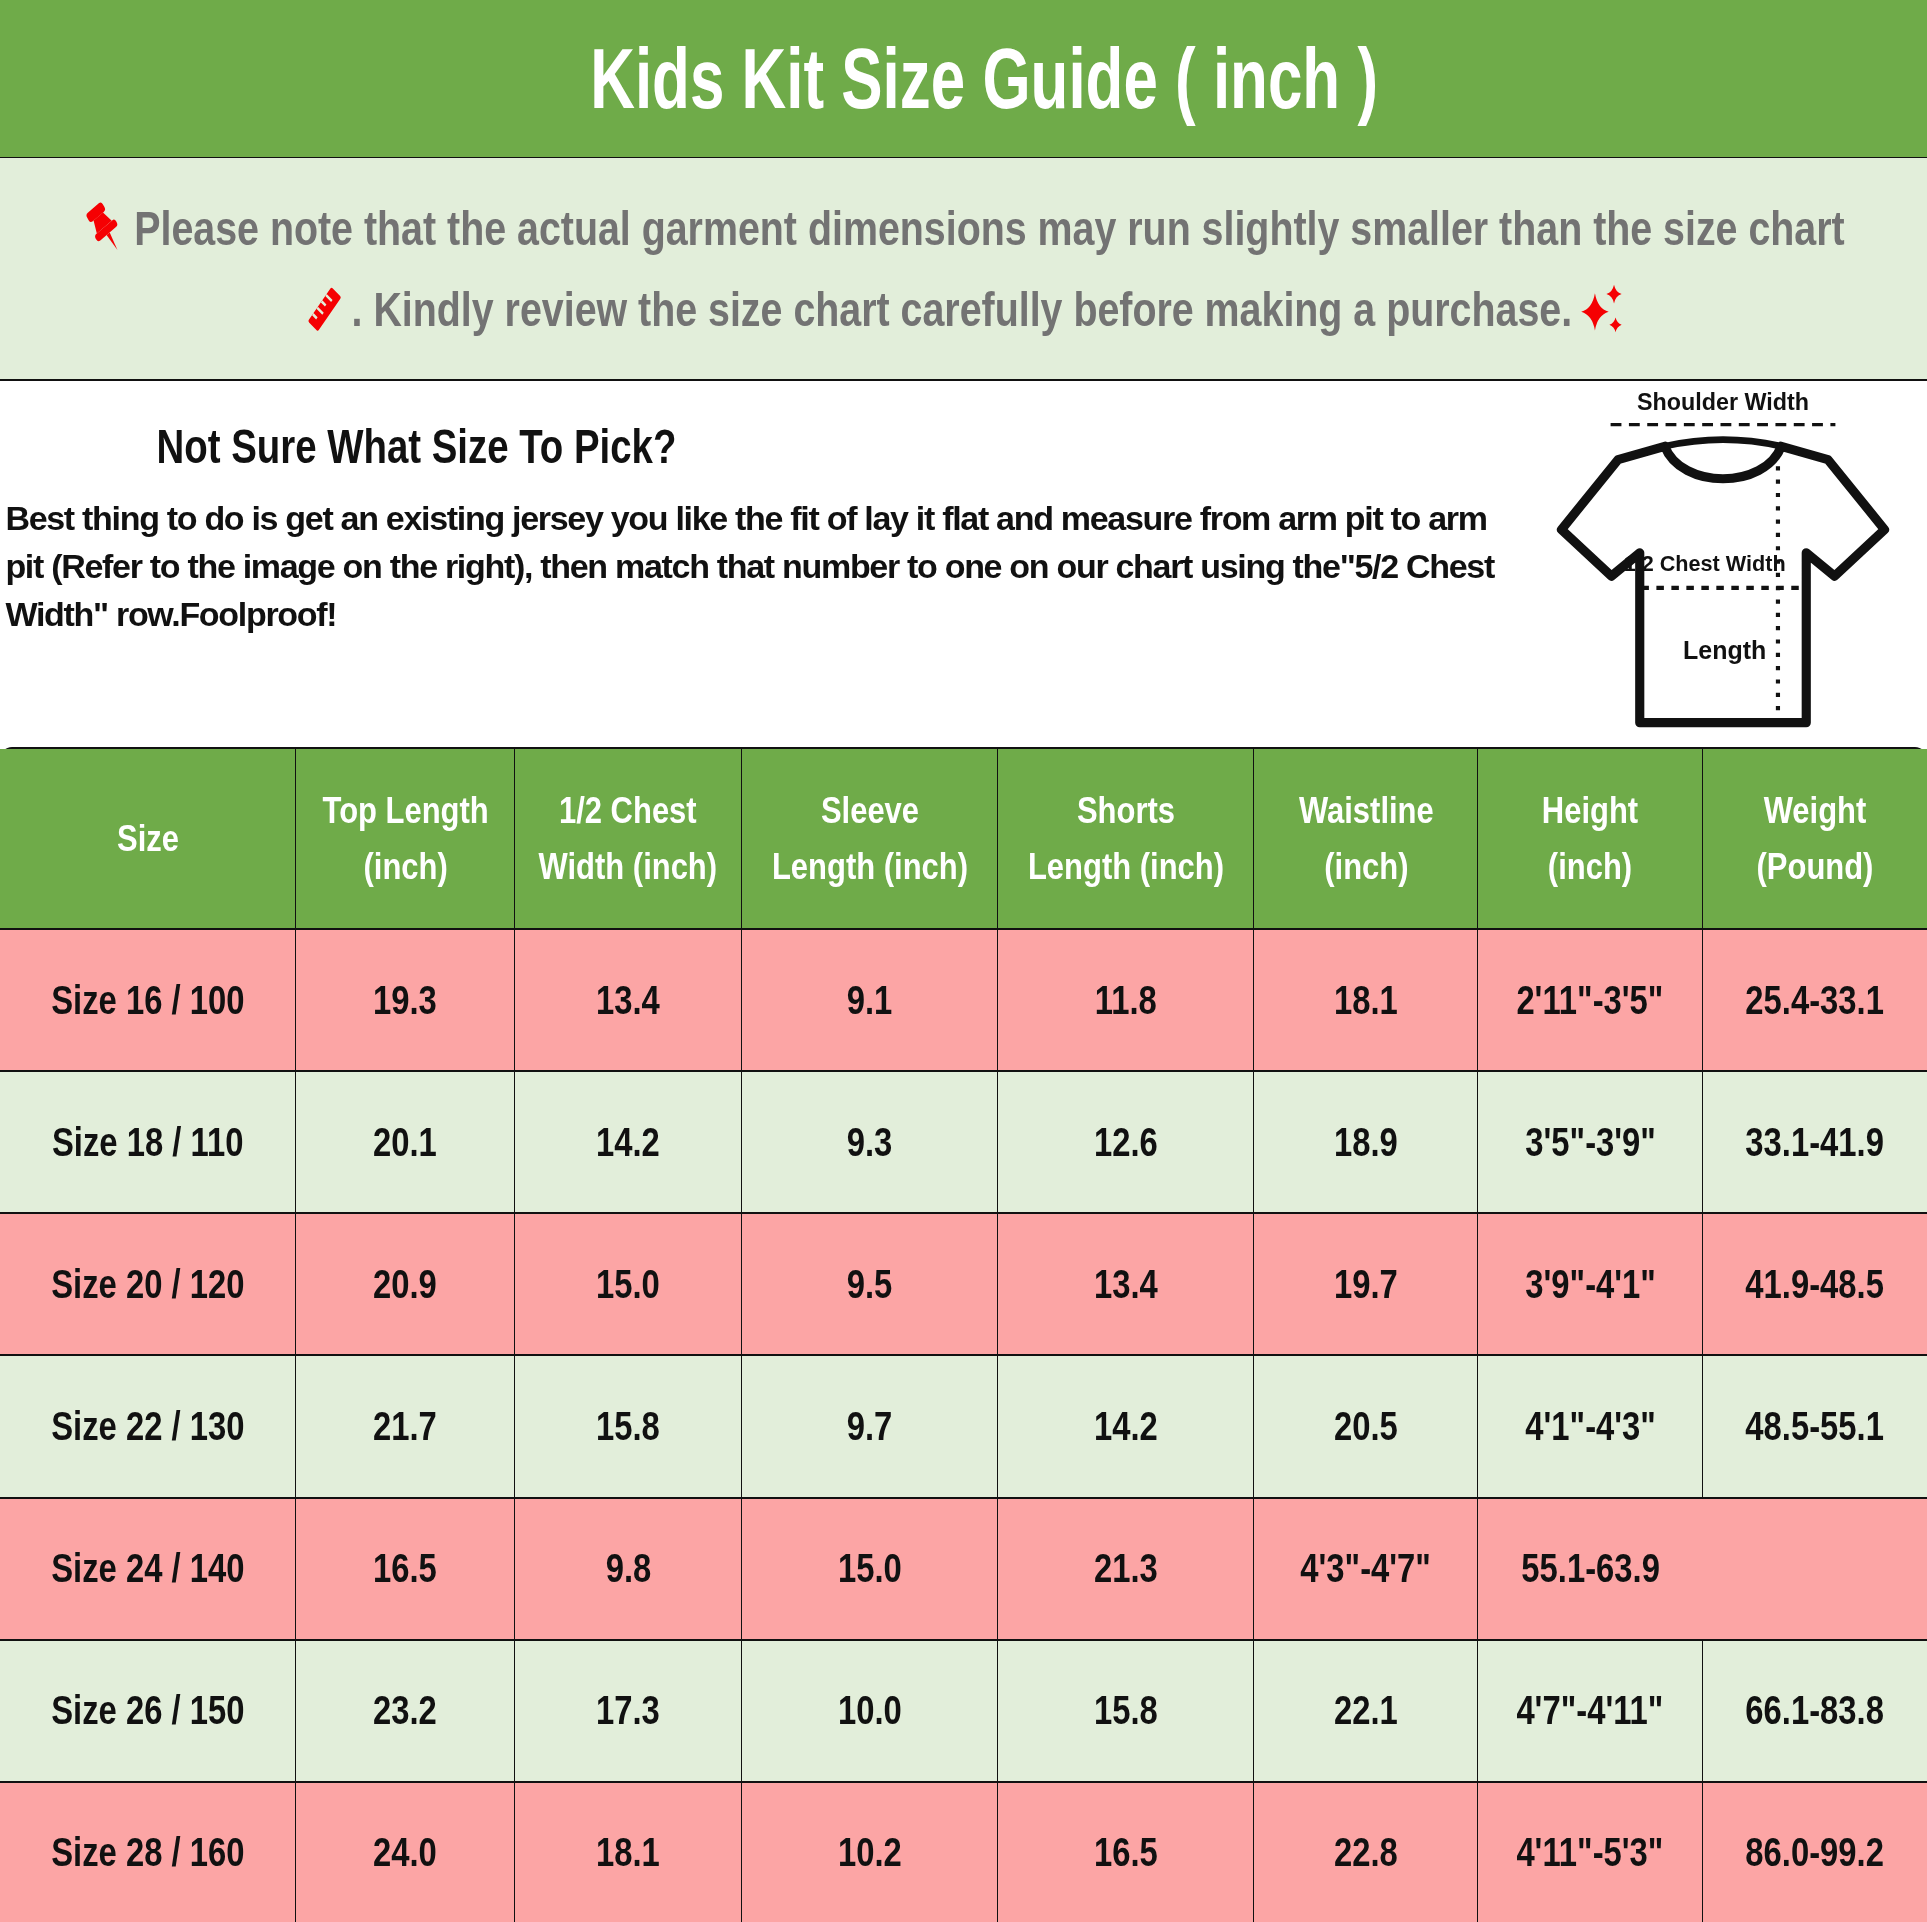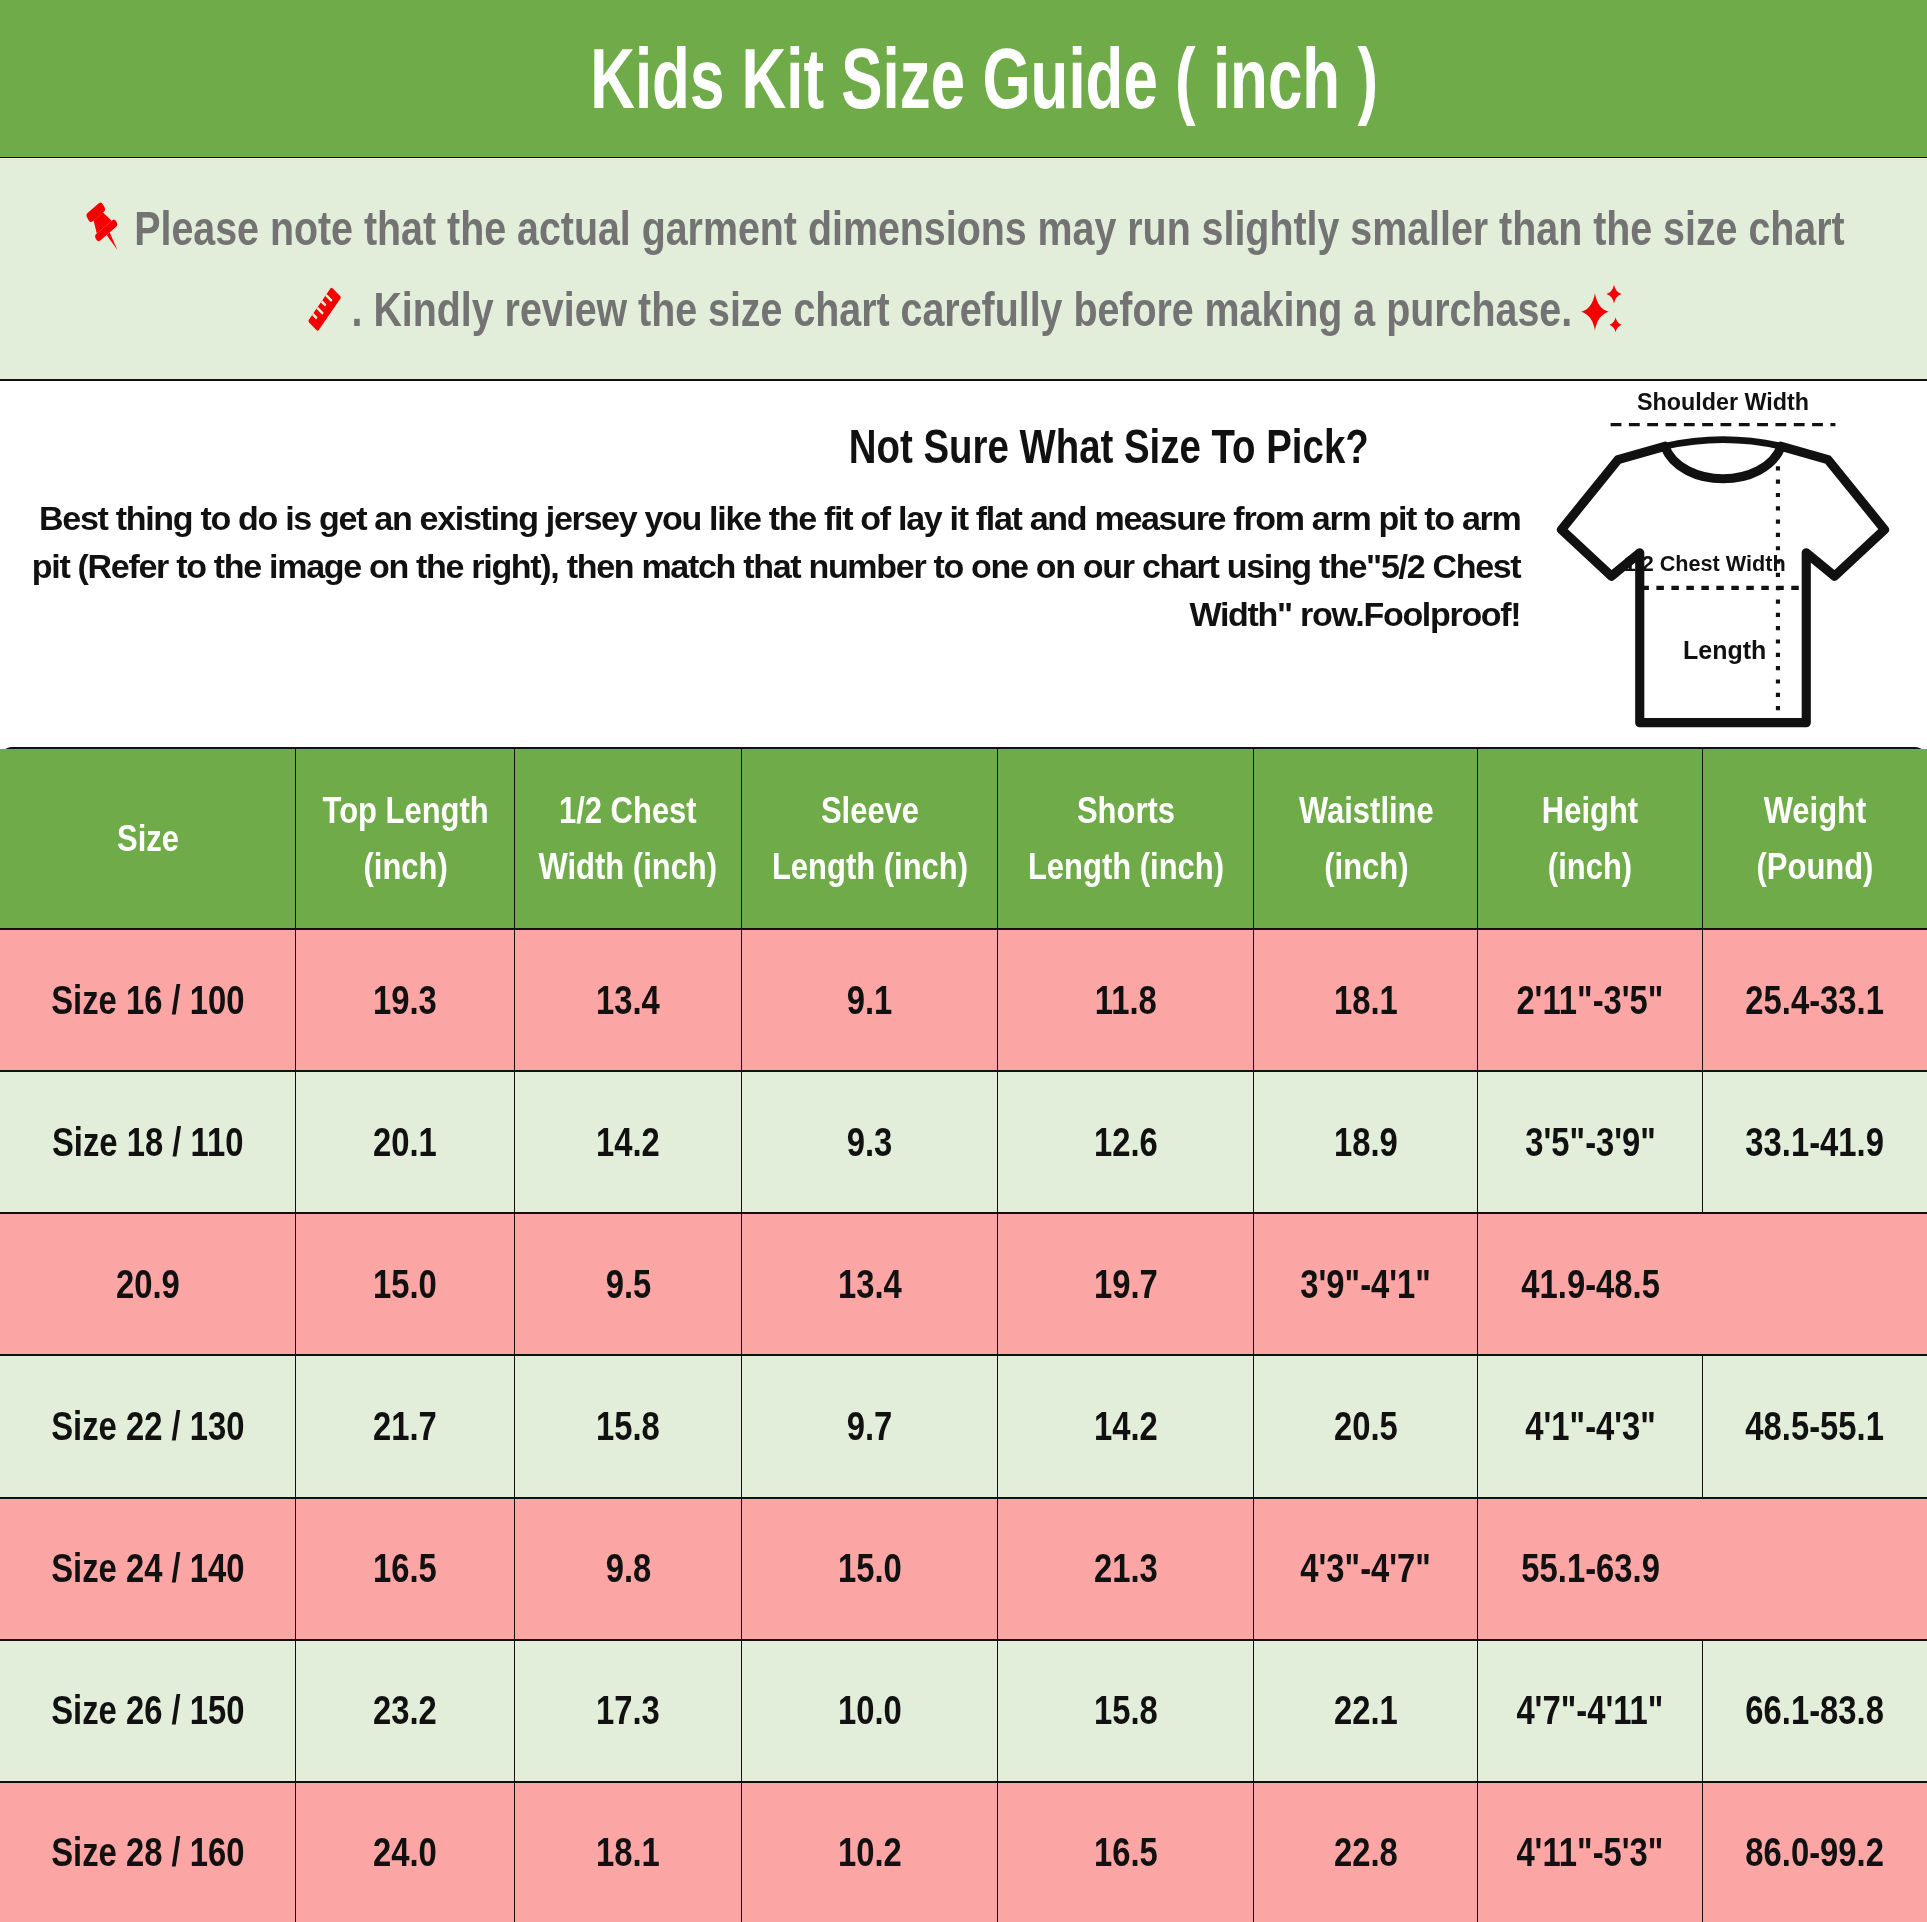--- a/index.html
+++ b/index.html
@@ -28,21 +28,21 @@
     row-gap:25px; color:#737373;
   }
   .notice-line {
     display:flex; align-items:center; justify-content:center; gap:7.2px;
     font-size:48px; white-space:nowrap; transform:scaleX(0.82);
   }
   .notice-line svg { flex:0 0 auto; }
 
   
   .info { height:366px; background:#ffffff; display:flex; }
-  .info-text { flex:1 1 auto; padding:38px 5.4px 0 5.4px; text-align:right; }
+  .info-text { flex:1 1 auto; padding:38px 5.4px 0 5.4px; text-align:left; }
   .info-heading {
     font-size:48px; transform:scaleX(0.8); white-space:nowrap; margin-bottom:19.7px;
   }
   .info-body {
     font-size:34px; line-height:1.42; letter-spacing:-1.3px; max-width:1515px;
   }
   .diagram { flex:0 0 401px; padding-top:7.2px; }
 
   
   .size-table { flex:1 1 auto; display:flex; flex-direction:column; border-top:2.7px solid #111;border-radius:12px; }
@@ -225,20 +225,23 @@
       <div class="tcell">
           <span class="cval">3'5"-3'9"</span>
         </div>
       <div class="tcell">
           <span class="cval">33.1-41.9</span>
         </div>
     </div>
 
     <div class="trow tbody-row">
       <div class="tcell">
+          <span class="cval">Size 20 / 120</span>
+        </div>
+      <div class="tcell">
           <span class="cval">20.9</span>
         </div>
       <div class="tcell">
           <span class="cval">15.0</span>
         </div>
       <div class="tcell">
           <span class="cval">9.5</span>
         </div>
       <div class="tcell">
           <span class="cval">13.4</span>

